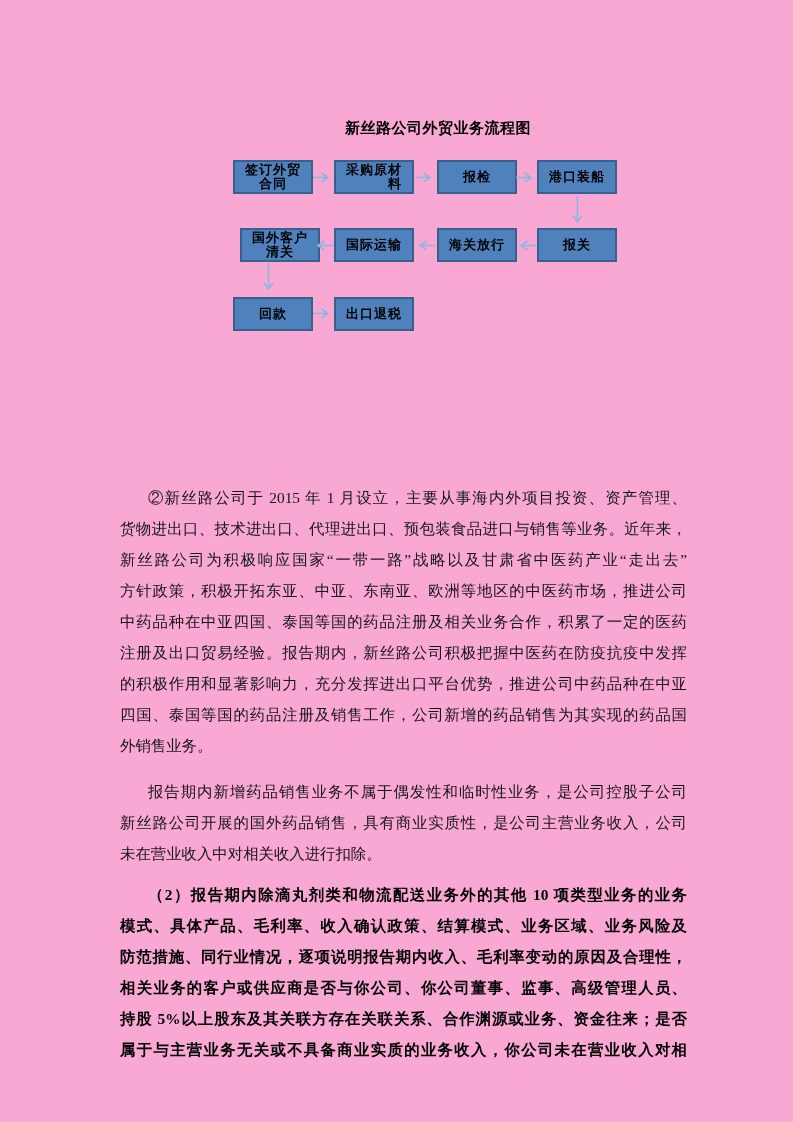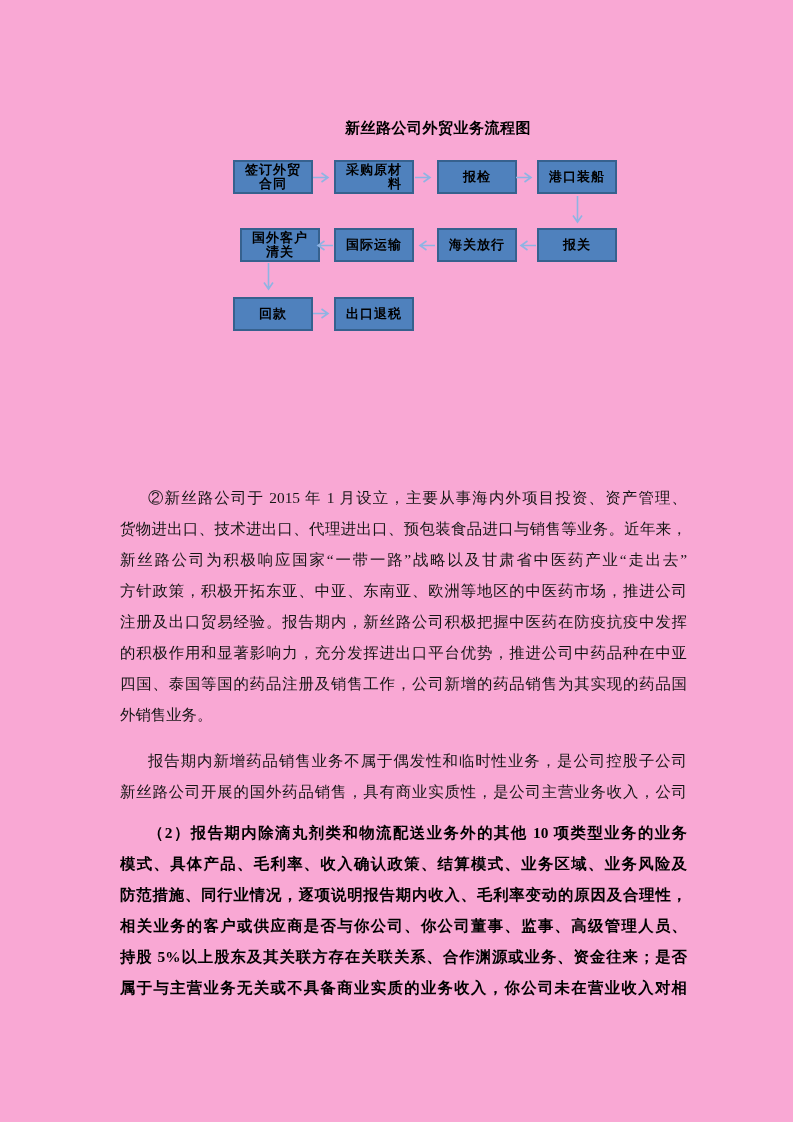--- a/index.html
+++ b/index.html
@@ -107,29 +107,31 @@
         <path d="M6.5 1 V26 M2 20.5 L6.5 27 L11 20.5"></path>
       </svg>
   </section>
 
   <section class="bodytext">
     <div class="para p1">
       <div class="line ind">②新丝路公司于 2015 年 1 月设立，主要从事海内外项目投资、资产管理、</div>
       <div class="line">货物进出口、技术进出口、代理进出口、预包装食品进口与销售等业务。近年来，</div>
       <div class="line">新丝路公司为积极响应国家“一带一路”战略以及甘肃省中医药产业“走出去”</div>
       <div class="line">方针政策，积极开拓东亚、中亚、东南亚、欧洲等地区的中医药市场，推进公司</div>
+      <div class="line">中药品种在中亚四国、泰国等国的药品注册及相关业务合作，积累了一定的医药</div>
       <div class="line">注册及出口贸易经验。报告期内，新丝路公司积极把握中医药在防疫抗疫中发挥</div>
       <div class="line">的积极作用和显著影响力，充分发挥进出口平台优势，推进公司中药品种在中亚</div>
       <div class="line">四国、泰国等国的药品注册及销售工作，公司新增的药品销售为其实现的药品国</div>
       <div class="line end">外销售业务。</div>
     </div>
 
     <div class="para p2">
       <div class="line ind">报告期内新增药品销售业务不属于偶发性和临时性业务，是公司控股子公司</div>
       <div class="line">新丝路公司开展的国外药品销售，具有商业实质性，是公司主营业务收入，公司</div>
+      <div class="line end">未在营业收入中对相关收入进行扣除。</div>
     </div>
 
     <div class="para p3">
       <div class="line ind">（2）报告期内除滴丸剂类和物流配送业务外的其他 10 项类型业务的业务</div>
       <div class="line">模式、具体产品、毛利率、收入确认政策、结算模式、业务区域、业务风险及</div>
       <div class="line">防范措施、同行业情况，逐项说明报告期内收入、毛利率变动的原因及合理性，</div>
       <div class="line">相关业务的客户或供应商是否与你公司、你公司董事、监事、高级管理人员、</div>
       <div class="line">持股 5%以上股东及其关联方存在关联关系、合作渊源或业务、资金往来；是否</div>
       <div class="line">属于与主营业务无关或不具备商业实质的业务收入，你公司未在营业收入对相</div>
     </div>

